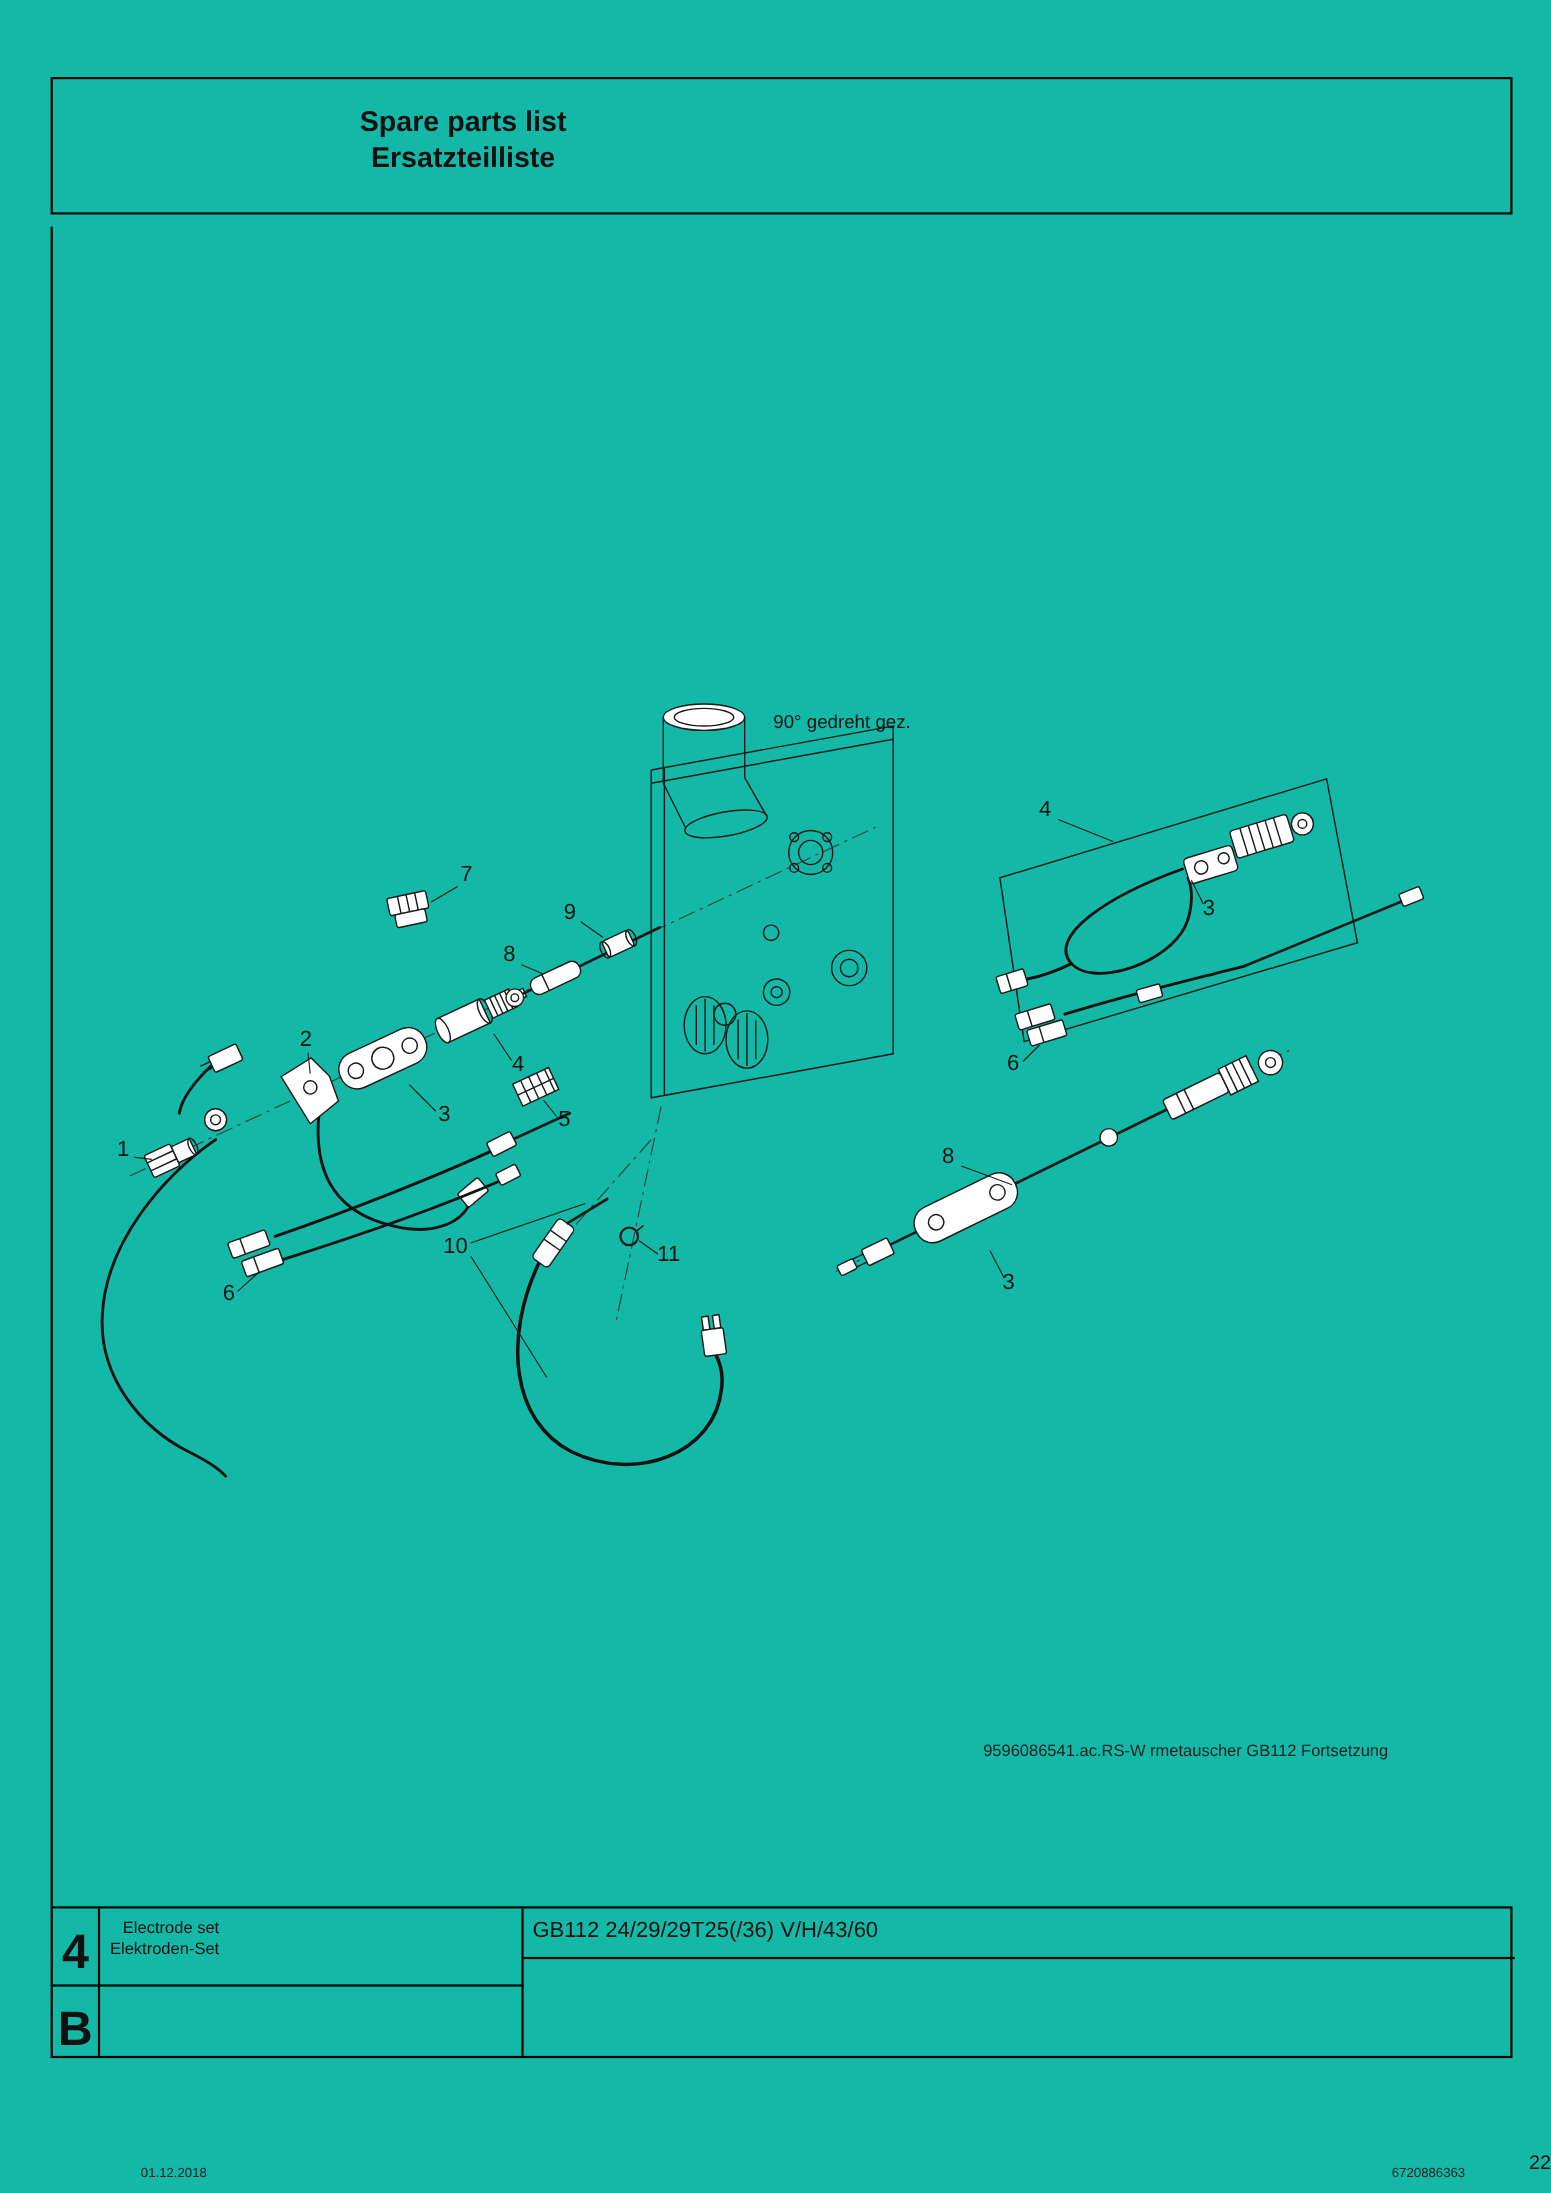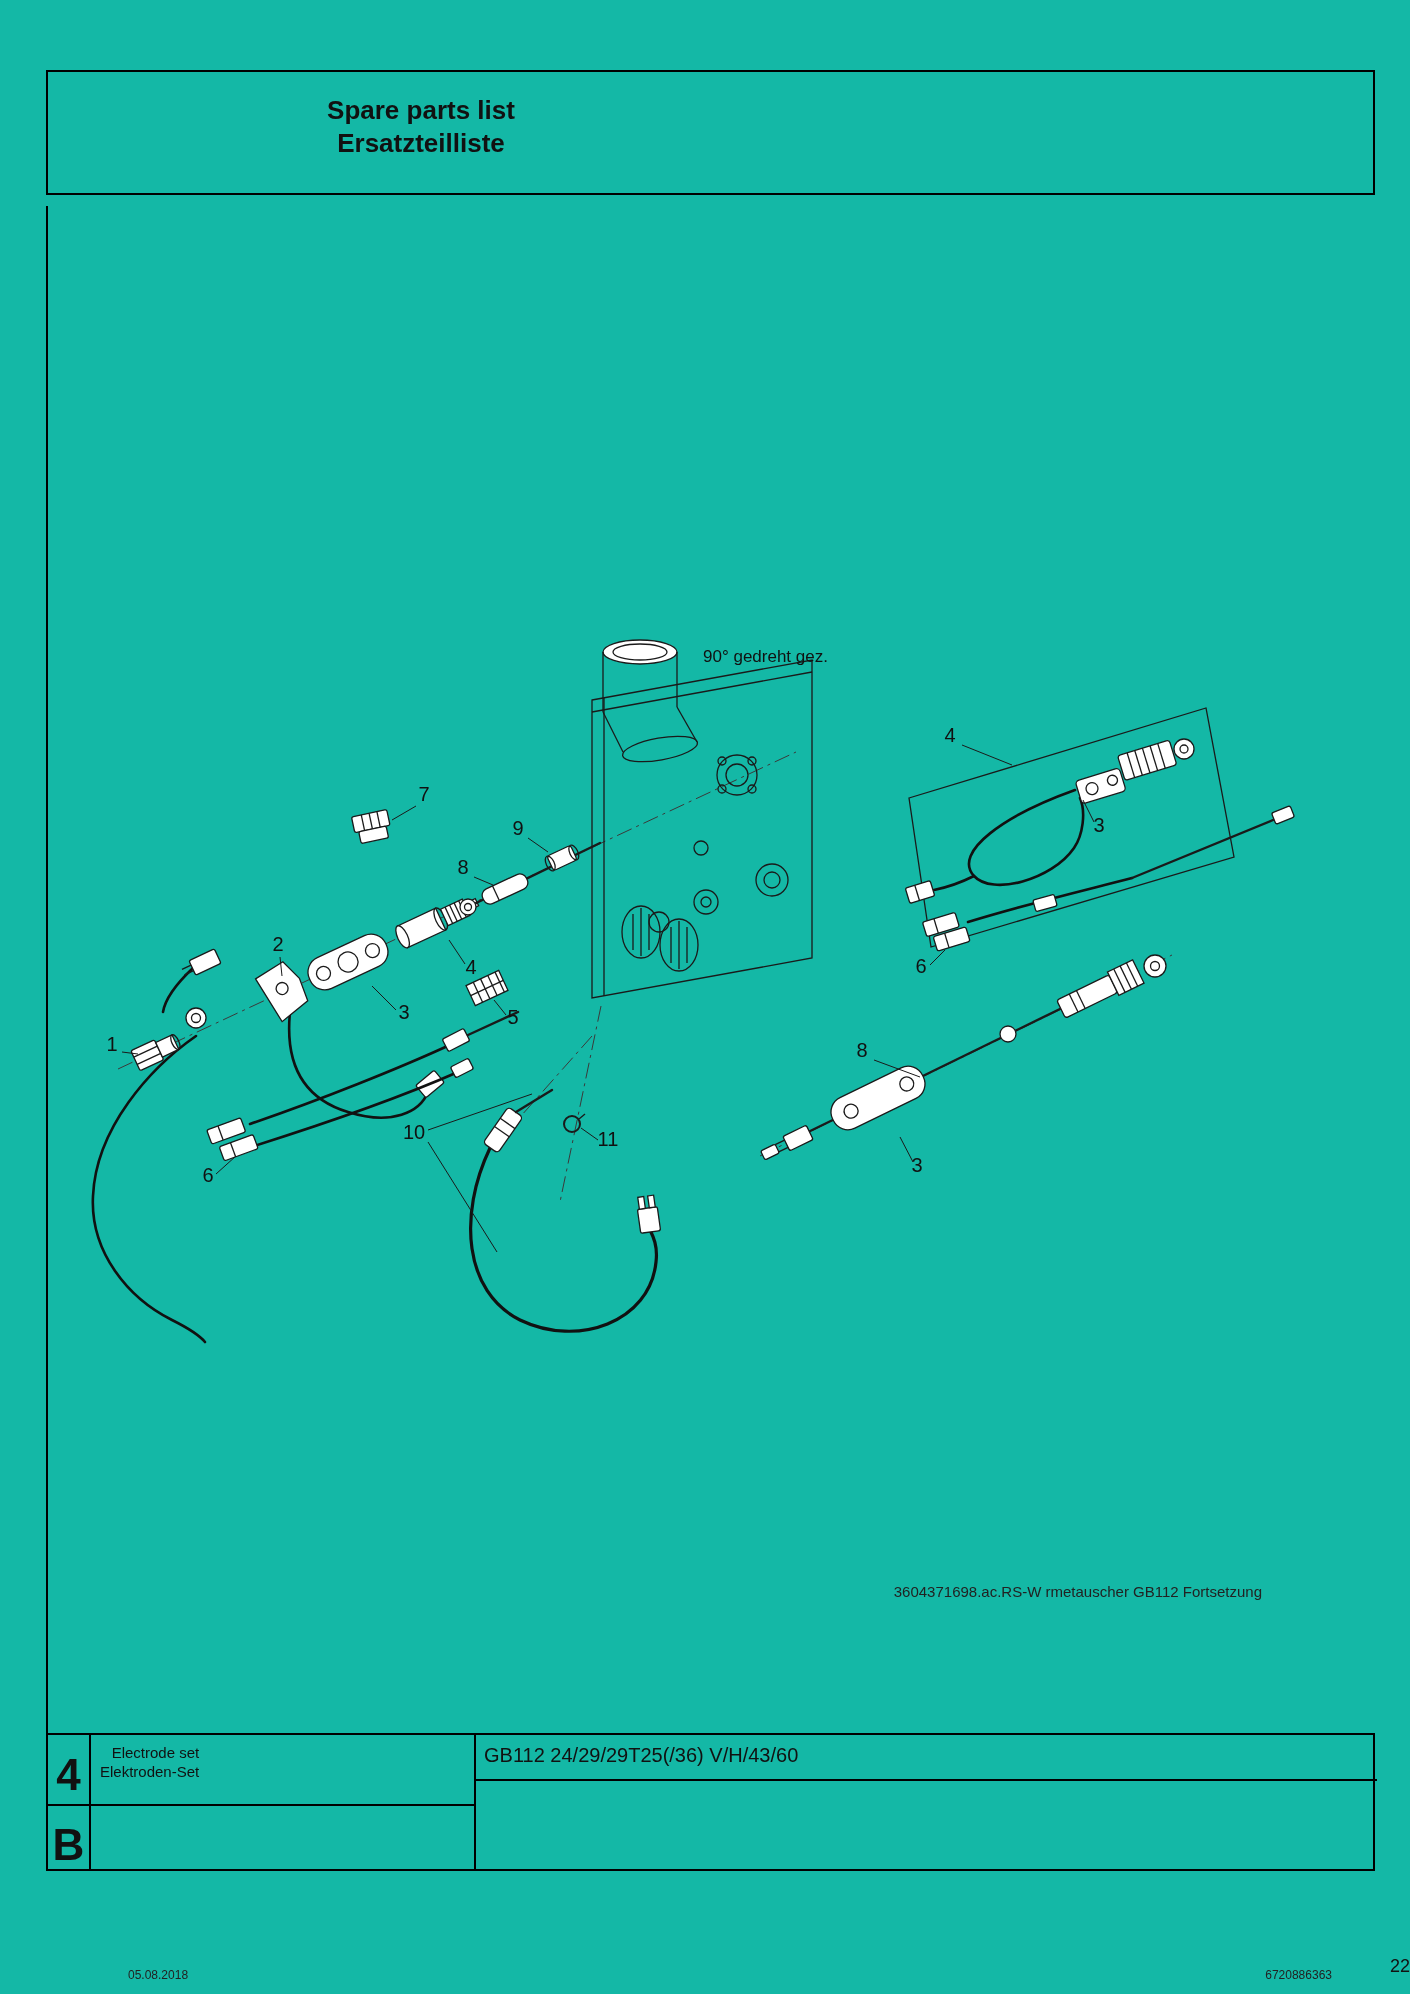--- a/index.html
+++ b/index.html
@@ -335,33 +335,33 @@
       <text class="lbl" x="950" y="742">4</text>
       <text class="lbl" x="1099" y="832">3</text>
       <text class="lbl" x="921" y="973">6</text>
       <text class="lbl" x="862" y="1057">8</text>
       <text class="lbl" x="917" y="1172">3</text>
     </g>
 
     <text class="note" x="703" y="662">90° gedreht gez.</text>
   </svg>
 
-  <div class="caption">3604371698.ac.RS-W rmetauscher GB112 Fortsetzung</div>
+  <div class="caption">9596086541.ac.RS-W rmetauscher GB112 Fortsetzung</div>
 
   <div class="parts-table">
     <div class="pt-v1"></div>
     <div class="pt-v2"></div>
     <div class="pt-mid"></div>
     <div class="pt-title-rule"></div>
     <div class="pt-num">4</div>
     <div class="pt-letter">B</div>
     <div class="pt-names">
       <div>Electrode set</div>
       <div>Elektroden-Set</div>
     </div>
     <div class="pt-model">GB112 24/29/29T25(/36) V/H/43/60</div>
   </div>
 
-  <div class="footer-date">05.08.2018</div>
+  <div class="footer-date">01.12.2018</div>
   <div class="footer-page">22</div>
   <div class="footer-doc">6720886363</div>
 
 </div>
 
 </body></html>

